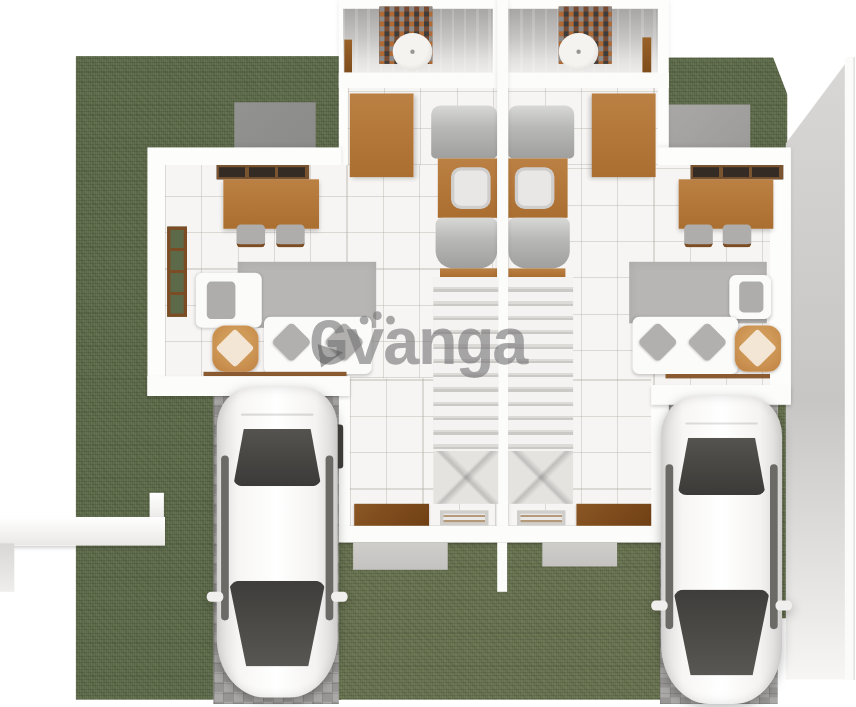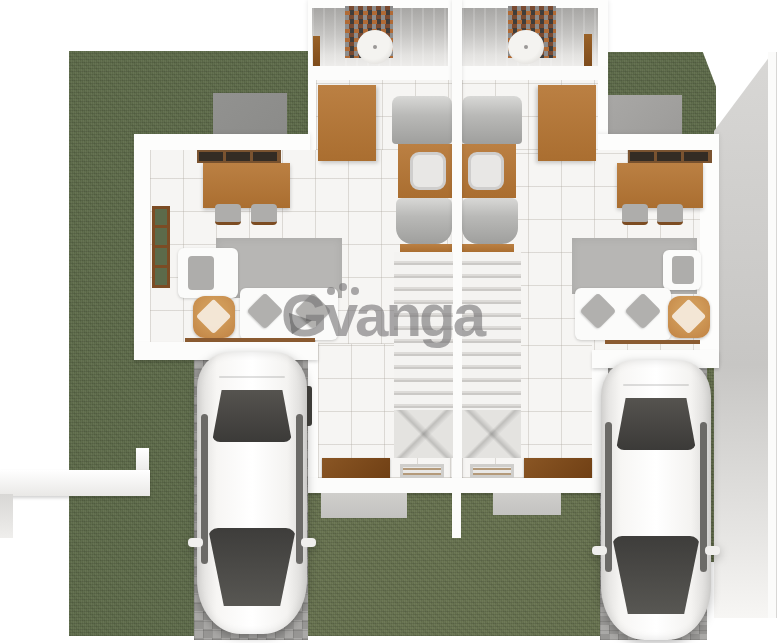--- a/index.html
+++ b/index.html
@@ -1,17 +1,17 @@
 <!DOCTYPE html>
 <html><head>
 <meta charset="utf-8">
 <style>
   html,body{margin:0;padding:0;background:#ffffff;}
   .canvas{position:relative;width:778px;height:643px;background:#ffffff;overflow:hidden;
-          font-family:Liberation Sans, sans-serif;}
+          font-family:Liberation Mono, monospace;}
   .abs{position:absolute;}
 
   
   .grass{
     background-color:#5e6b4a;
     background-image:
       repeating-linear-gradient(0deg, rgba(0,0,0,.10) 0 1px, transparent 1px 3px),
       repeating-linear-gradient(90deg, rgba(255,255,255,.05) 0 1px, transparent 1px 2px),
       repeating-linear-gradient(45deg, rgba(30,40,20,.08) 0 2px, transparent 2px 5px);
   }

